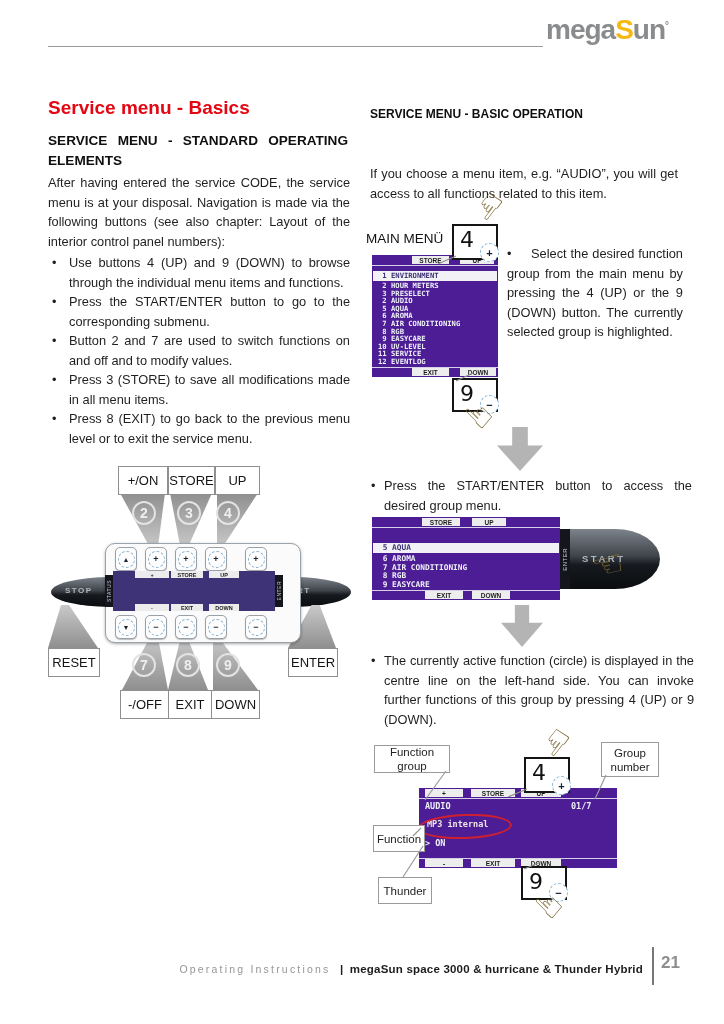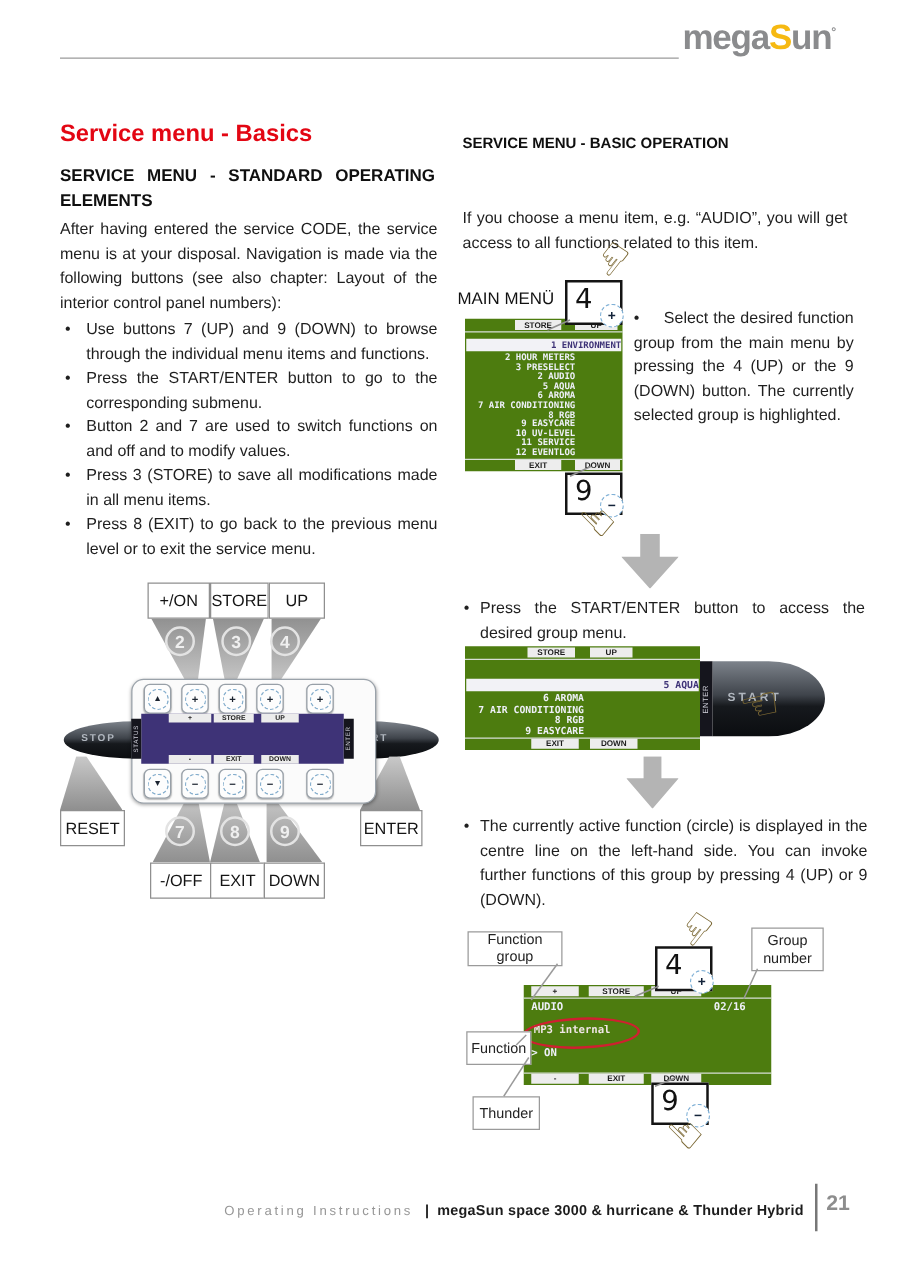--- a/index.html
+++ b/index.html
@@ -48,21 +48,21 @@
        justify-content:center;z-index:3;}
   .kcirc{width:15px;height:15px;border:1px dashed #85aecd;border-radius:50%;display:flex;
          align-items:center;justify-content:center;font-size:9px;font-weight:bold;color:#1c2430;}
   .display{position:absolute;background:#3e3377;z-index:4;}
   .sidetab{position:absolute;background:#15151d;z-index:5;display:flex;align-items:center;justify-content:center;}
   .vtxt{writing-mode:vertical-rl;transform:rotate(180deg);font-size:5px;letter-spacing:.5px;color:#d0d0da;}
   .dtab{position:absolute;height:7px;background:#ececec;color:#1c1c1c;font-size:5.5px;font-weight:bold;
         display:flex;align-items:center;justify-content:center;z-index:5;}
 
   
-  .screen{position:absolute;background:#4d7c0f;z-index:2;text-align:right;}
+  .screen{position:absolute;background:#4c1d95;z-index:2;}
   .stab{position:absolute;height:8px;background:#ededed;color:#1c1c1c;font-weight:bold;
         display:flex;align-items:center;justify-content:center;font-size:6.5px;z-index:3;}
   .shl{position:absolute;left:1px;right:1px;background:#f2f2f6;color:#3e3377;
        font-family:"DejaVu Sans Mono",monospace;font-weight:bold;white-space:pre;z-index:2;}
   .srow{font-family:"DejaVu Sans Mono",monospace;font-weight:bold;color:#eef0f8;white-space:pre;}
   .sline{position:absolute;left:0;right:0;height:1px;background:rgba(240,240,248,.85);}
   .smono{position:absolute;font-family:"DejaVu Sans Mono",monospace;font-weight:bold;color:#eef0f8;white-space:pre;}
 
   
   .numbtn{position:absolute;background:#fff;border:2px solid #141414;z-index:5;}
@@ -87,21 +87,21 @@
 
 <div class="page">
 
   <div class="abs hline" style="left:48px;top:46px;width:495px;"></div>
   <div class="abs logo" style="left:546px;top:14px;"><span>mega</span><span class="ys">S</span><span>un</span><sup>°</sup></div>
 
   <div class="abs subhead" style="left:48px;top:131px;width:300px;">SERVICE MENU - STANDARD OPERATING ELEMENTS</div>
   <div class="abs red-title" style="left:48px;top:97px;">Service menu - Basics</div>
   <div class="abs body-t" style="left:48px;top:173px;width:302px;">After having entered the service CODE, the service menu is at your disposal. Navigation is made via the following buttons (see also chapter: Layout of the interior control panel numbers):</div>
   <ul class="abs blist" style="left:48px;top:253px;width:302px;">
-    <li>Use buttons 7 (UP) and 9 (DOWN) to browse through the individual menu items and functions.</li>
+    <li>Use buttons 4 (UP) and 9 (DOWN) to browse through the individual menu items and functions.</li>
     <li>Press the START/ENTER button to go to the corresponding submenu.</li>
     <li>Button 2 and 7 are used to switch functions on and off and to modify values.</li>
     <li>Press 3 (STORE) to save all modifications made in all menu items.</li>
     <li>Press 8 (EXIT) to go back to the previous menu level or to exit the service menu.</li>
   </ul>
 
   <div class="abs" style="left:45px;top:455px;width:312px;height:270px;">
 
     <div class="funnel" style="left:75px;top:38px;width:45px;height:55px;clip-path:polygon(0 0,100% 0,84% 100%,67% 100%);"></div>
     <div class="funnel" style="left:125px;top:38px;width:42px;height:55px;clip-path:polygon(0 0,100% 0,42% 100%,25% 100%);"></div>
@@ -265,21 +265,21 @@
     <span class="ncirc" style="left:26px;top:17px;">+</span>
   </div>
   <span class="hand" style="left:541px;top:726px;transform:rotate(128deg);">☞</span>
 
   <div class="screen" style="left:419px;top:788px;width:198px;height:80px;">
     <div class="stab" style="left:6px;top:1px;width:38px;">+</div>
     <div class="stab" style="left:52px;top:1px;width:44px;">STORE</div>
     <div class="stab" style="left:102px;top:1px;width:40px;">UP</div>
     <div class="sline" style="top:9.5px;"></div>
     <div class="smono" style="left:6px;top:13px;font-size:8.5px;">AUDIO</div>
-    <div class="smono" style="left:152px;top:13px;font-size:8.5px;">02/16</div>
+    <div class="smono" style="left:152px;top:13px;font-size:8.5px;">01/7</div>
     <div class="abs" style="left:-1px;top:26px;width:90px;height:21px;border:2px solid #cf2030;border-radius:50%;transform:rotate(-2deg);z-index:4;"></div>
     <div class="smono" style="left:8px;top:31px;font-size:8.5px;color:#f0e6e6;">MP3 internal</div>
     <div class="smono" style="left:6px;top:50px;font-size:8.5px;">&gt; ON</div>
     <div class="sline" style="top:69.5px;"></div>
     <div class="stab" style="left:6px;top:71px;width:38px;">-</div>
     <div class="stab" style="left:52px;top:71px;width:44px;">EXIT</div>
     <div class="stab" style="left:102px;top:71px;width:40px;">DOWN</div>
   </div>
 
   <div class="numbtn" style="left:521px;top:866px;width:42px;height:30px;">

